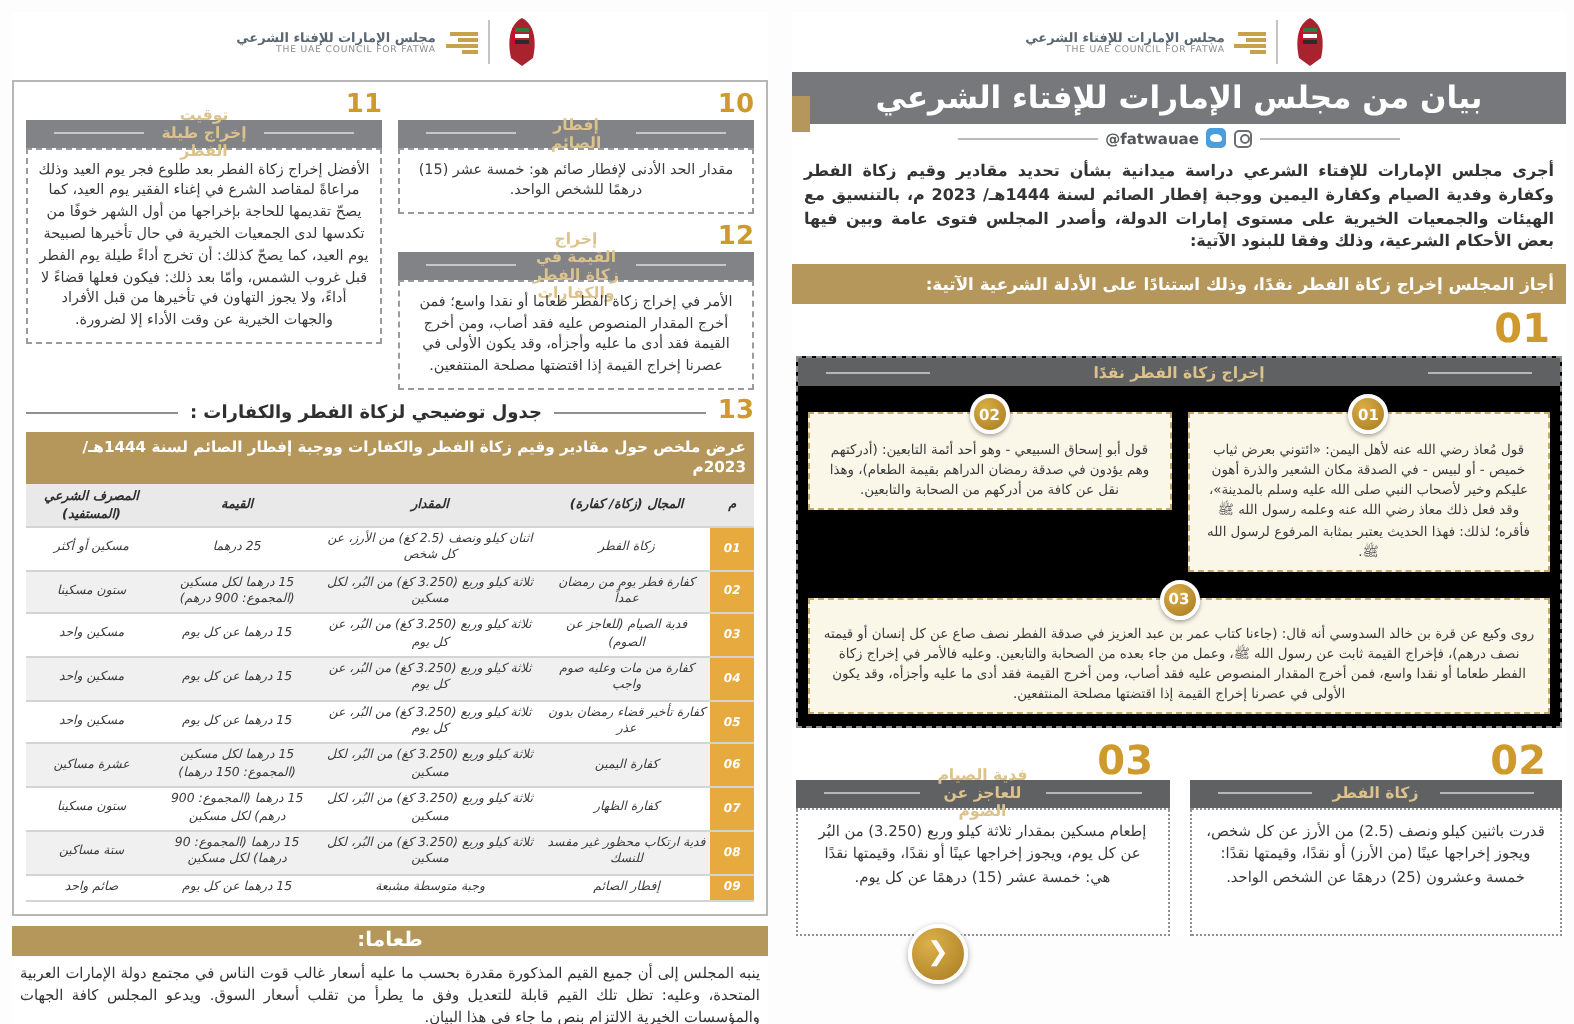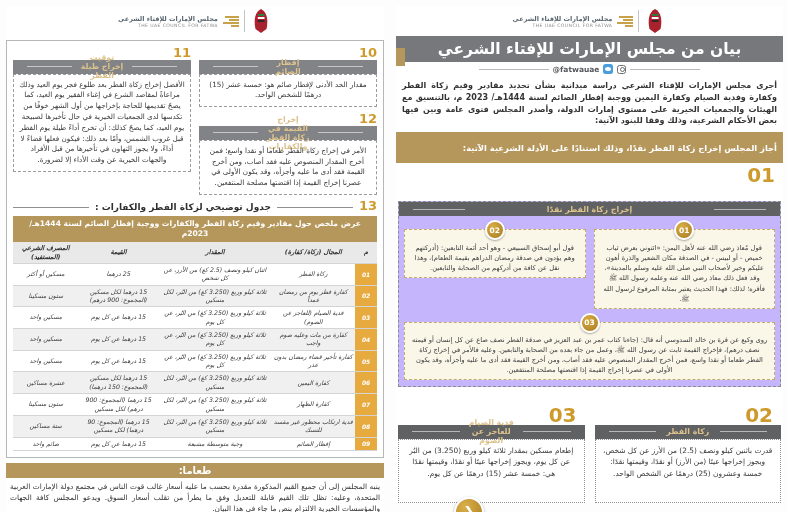--- a/index.html
+++ b/index.html
@@ -37,26 +37,26 @@
     border:1.2px solid #6d6e71; border-radius:50%; }
   .tw { width:10px; height:10px; background:#4a9edb; border-radius:2.5px; position:relative; }
   .tw::after { content:""; position:absolute; left:2px; top:3px; width:6px; height:4px;
     background:#fff; border-radius:50% 60% 40% 50%; }
   .handle { direction:ltr; font-weight:700; }
 
   .intro { padding:4px 6px 2px; font-size:8px; font-weight:700; line-height:1.48;
     text-align:justify; color:#333335; }
 
   .gold-bar { background:#b5975c; color:#fff; font-size:8.4px; font-weight:700;
-    height:31px; display:flex; align-items:center; padding:0 6px; margin-top:3px; }
+    height:20px; display:flex; align-items:center; padding:0 6px; margin-top:3px; }
 
   .bignum { color:#cf9a2c; font-size:20px; font-weight:700; line-height:1;
     text-align:right; padding:2px 8px 0 0; }
 
-  .evidence { margin:16px 2px; background:#c4b5fd; border:1px dashed #8b8c8f; padding:0 5px 6px; }
+  .evidence { margin:4px 2px; background:#000000; border:1px dashed #8b8c8f; padding:0 5px 6px; }
   .secbar { display:flex; align-items:center; height:14px; background:#606163;
     color:#dcc28c; font-size:7.8px; font-weight:700; padding:0 6px; }
   .secbar .dash { flex:1; border-top:1px solid rgba(255,255,255,.55); margin:0 8px; max-width:52px; }
   .secbar .lbl { flex:1; text-align:center; }
   .evidence .secbar { margin:0 -5px; }
 
   .ev-row { display:flex; gap:8px; }
   .ev-col { flex:1; display:flex; flex-direction:column; align-items:center; }
   .badge { width:20px; height:20px; border-radius:50%; background:radial-gradient(circle at 35% 30%, #d9ae46, #a8791f);
     border:2px solid #fff; box-shadow:0 1px 2px rgba(0,0,0,.35); color:#fff; font-size:7.5px; font-weight:700;
@@ -84,21 +84,21 @@
     text-align:center; padding:5px 5px; color:#39393b; }
   .s-gap { height:5px; }
 
   .t13 { display:flex; align-items:baseline; gap:6px; margin:4px 0 3px; }
   .t13 .num { font-size:13px; padding:0; }
   .t13 .cap { font-size:9px; font-weight:700; color:#2f2f31; }
   .t13 .rule { flex:1; border-top:1px solid #8f9093; transform:translateY(-2px); }
 
   table.zakat { width:100%; border-collapse:collapse; direction:rtl;font-style:italic; }
   .tbl-caption { background:#b5975c; color:#fff; font-size:7.6px; font-weight:700;
-    text-align:center; padding:3px 4px; line-height:1.35; }
+    padding:3px 4px; line-height:1.35; }
   table.zakat th, table.zakat td { border-bottom:1px solid #d4d4d6; padding:2px 2px; vertical-align:middle; }
   table.zakat th { background:#e9e9ea; color:#2f2f31; font-size:6.4px; font-weight:700; text-align:center; line-height:1.3; }
   th.mcol { background:#97989b; color:#fff; width:16px; }
   td.ncell { background:#e7aa3f; color:#fff; font-size:6px; font-weight:700; text-align:center; width:16px; }
   td.c { font-size:6.2px; text-align:center; line-height:1.35; color:#3a3a3c; }
   tr:nth-child(even) td.c { background:#f0f0f1; }
   col.c-field{width:23%} col.c-amt{width:31%} col.c-val{width:22%} col.c-ben{width:18%}
 
   .notice-bar { background:#b5975c; color:#fff; font-size:10px; font-weight:700; height:15px;
     display:flex; align-items:center; justify-content:center; margin-top:5px; }

